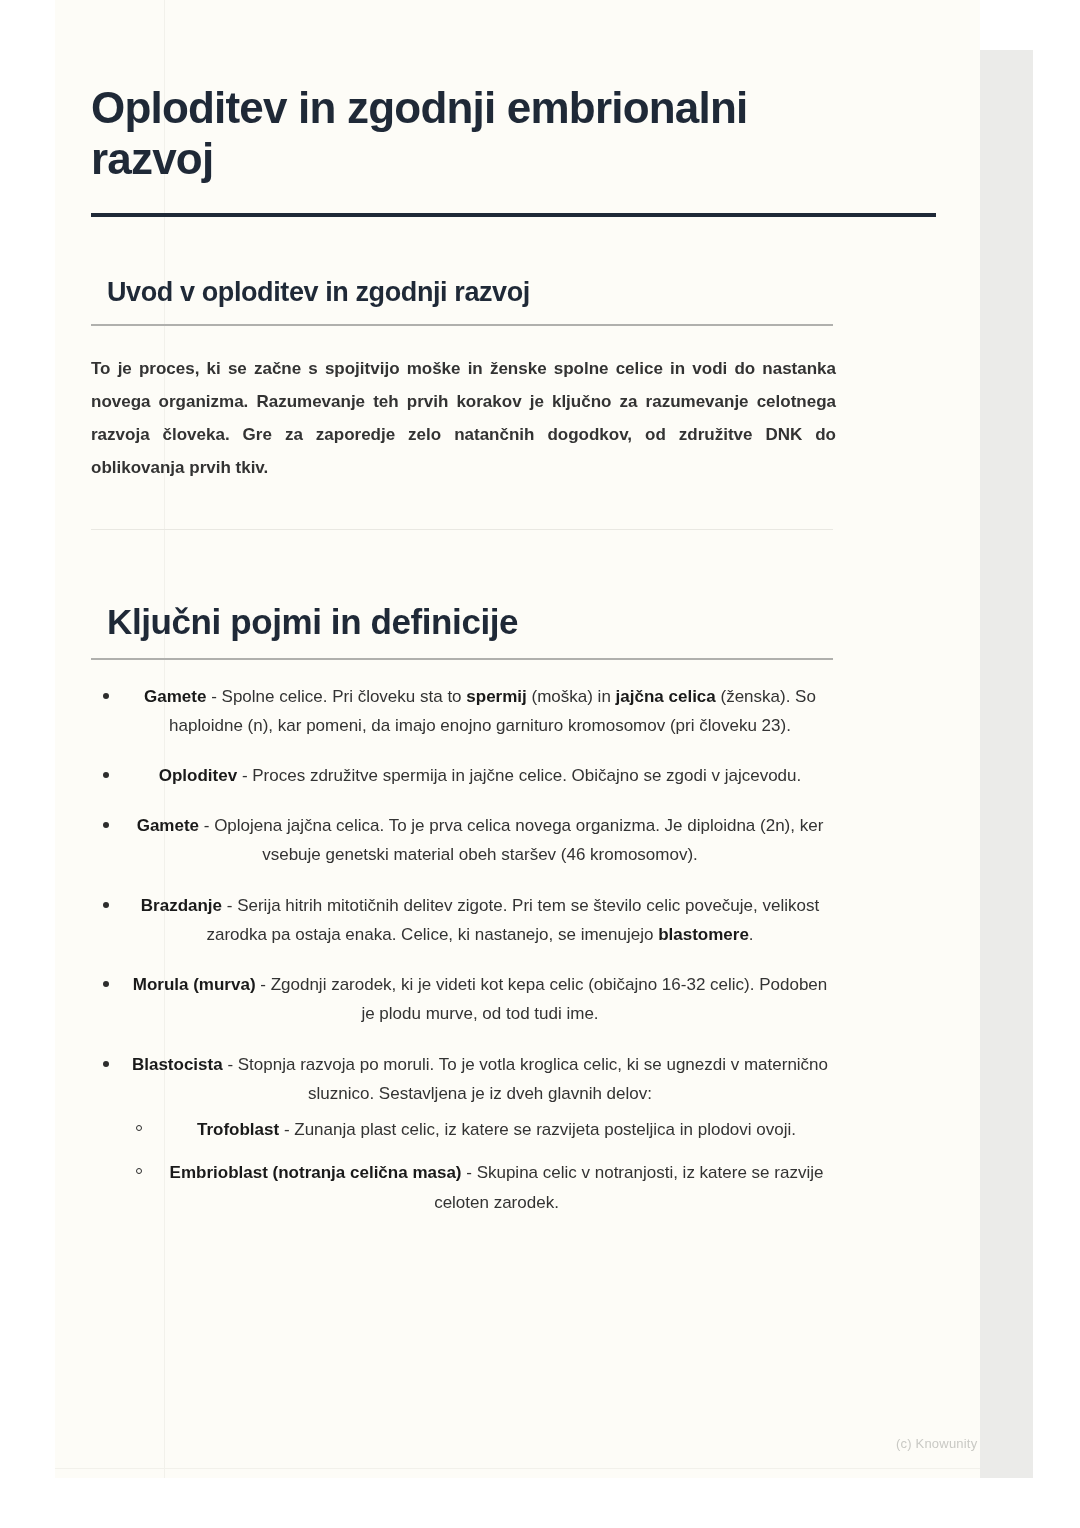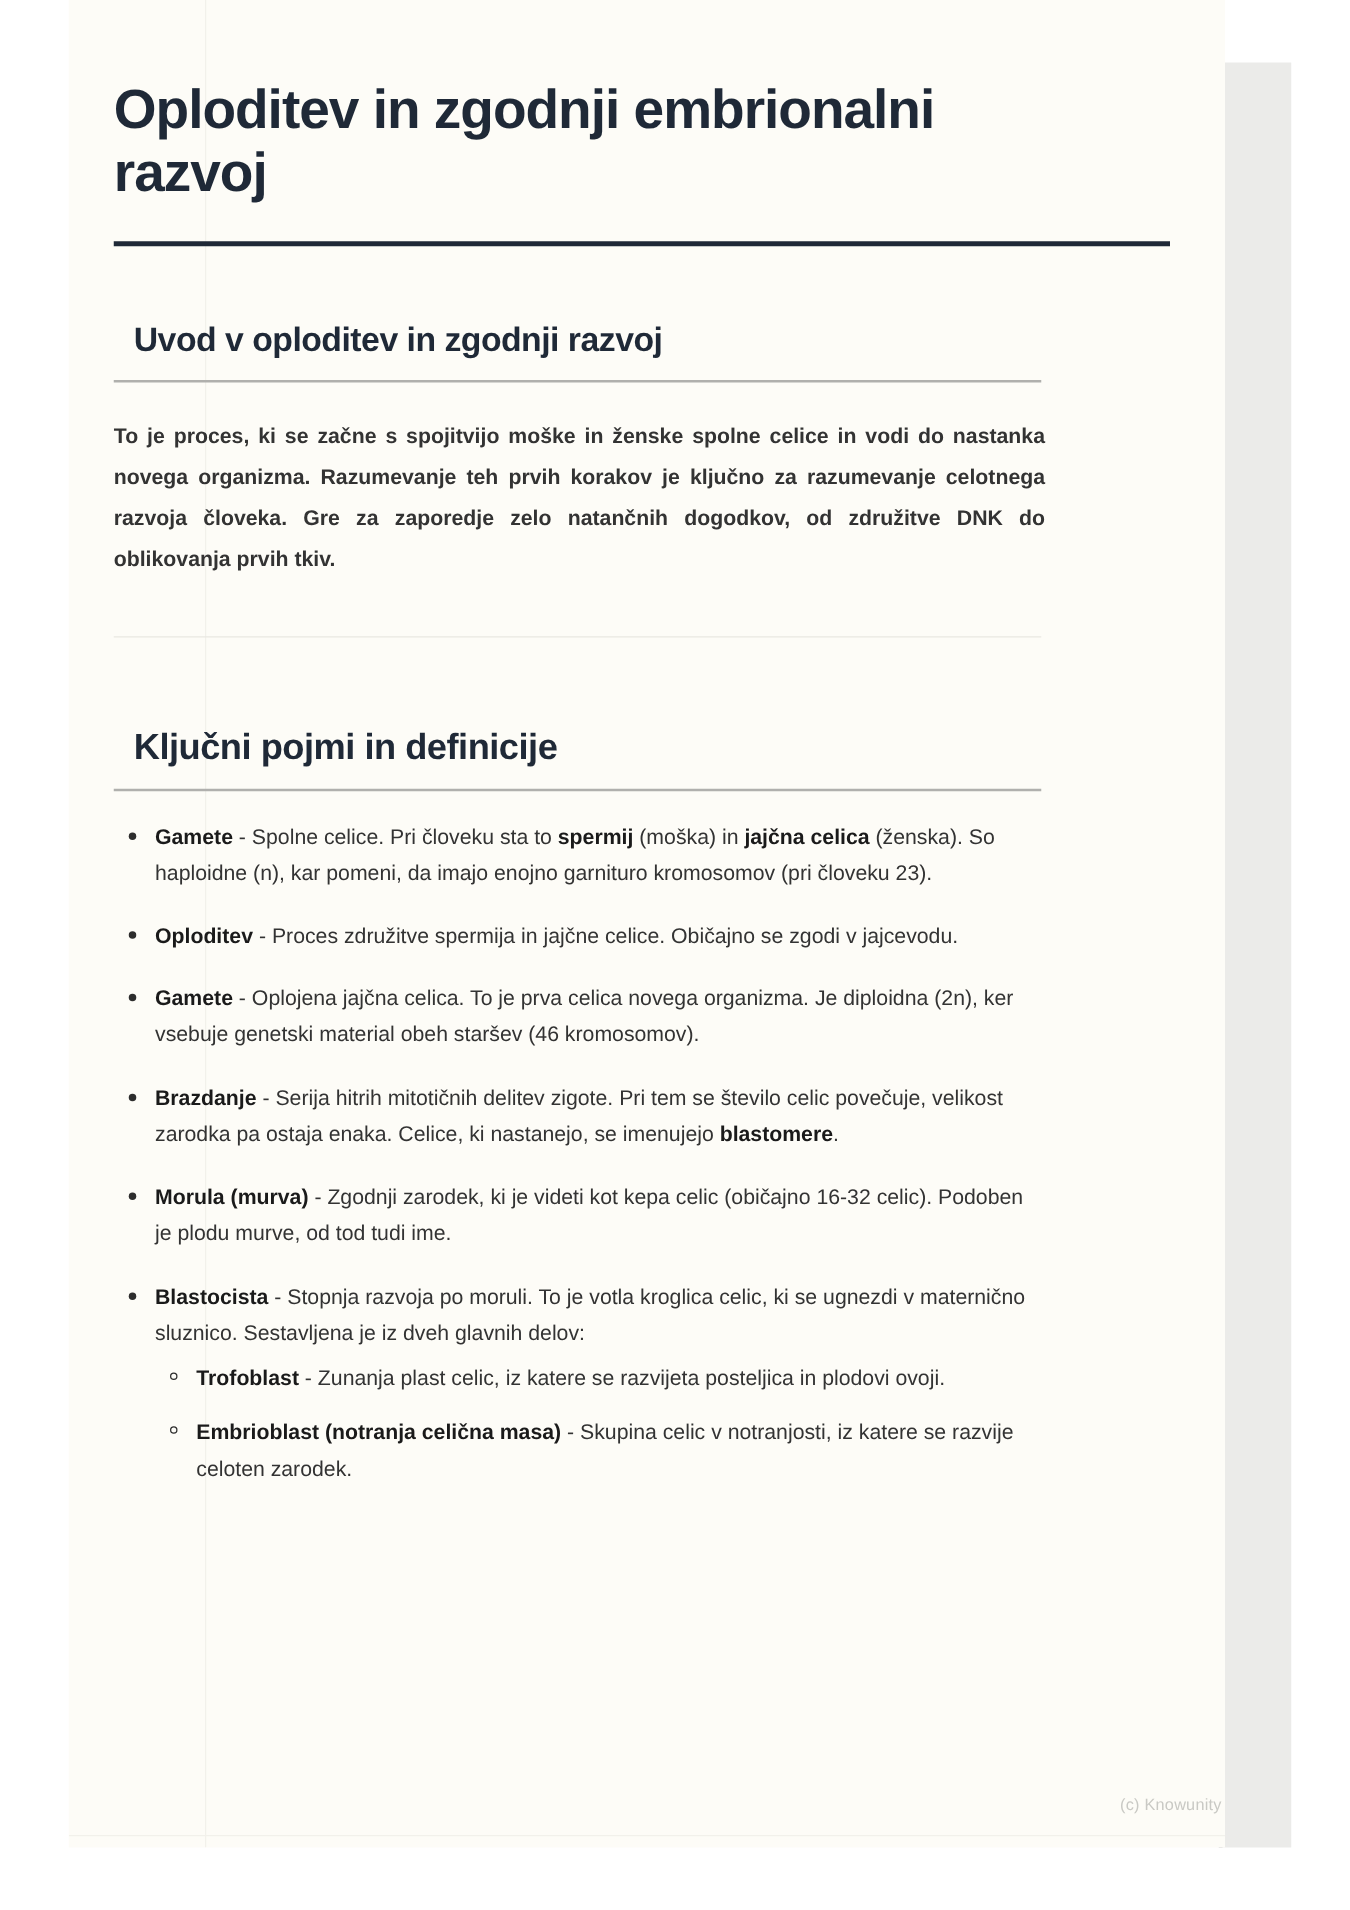--- a/index.html
+++ b/index.html
@@ -56,21 +56,21 @@
   .content {
     position: absolute;
     left: 36px;
     top: 0;
     width: 745px;
   }
 
   
   .doc-title {
     margin: 0;
-    padding-top: 62px;
+    padding-top: 82px;
     font-size: 44px;
     line-height: 1.17;
     font-weight: bold;
     letter-spacing: -0.8px;
     color: #1f2937;
   }
   .title-rule {
     margin-top: 28px;
     width: 845px;
     height: 4px;
@@ -81,21 +81,21 @@
   .sec-h2 {
     margin: 16px;
     padding-top: 44px;
     font-size: 27px;
     font-weight: bold;
     letter-spacing: -0.4px;
     color: #1f2937;
   }
   .sec-h2.big {
     padding-top: 56px;
-    font-size: 29px;
+    font-size: 35px;
   }
   .h2-rule {
     margin-top: 14px;
     width: 742px;
     height: 2px;
     background: #b0b0ad;
   }
 
   
   .body-para {
@@ -122,20 +122,21 @@
     padding: 22px 0 0 0;
     list-style: none;
   }
   ul.kv-list > li {
     position: relative;
     padding-left: 33px;
     margin-bottom: 21px;
     font-size: 17px;
     line-height: 1.72;
     color: #333333;
+    text-align: center;
   }
   ul.kv-list > li::before {
     content: "";
     position: absolute;
     left: 12px;
     top: 11px;
     width: 6px;
     height: 6px;
     border-radius: 50%;
     background: #2d2d2d;

